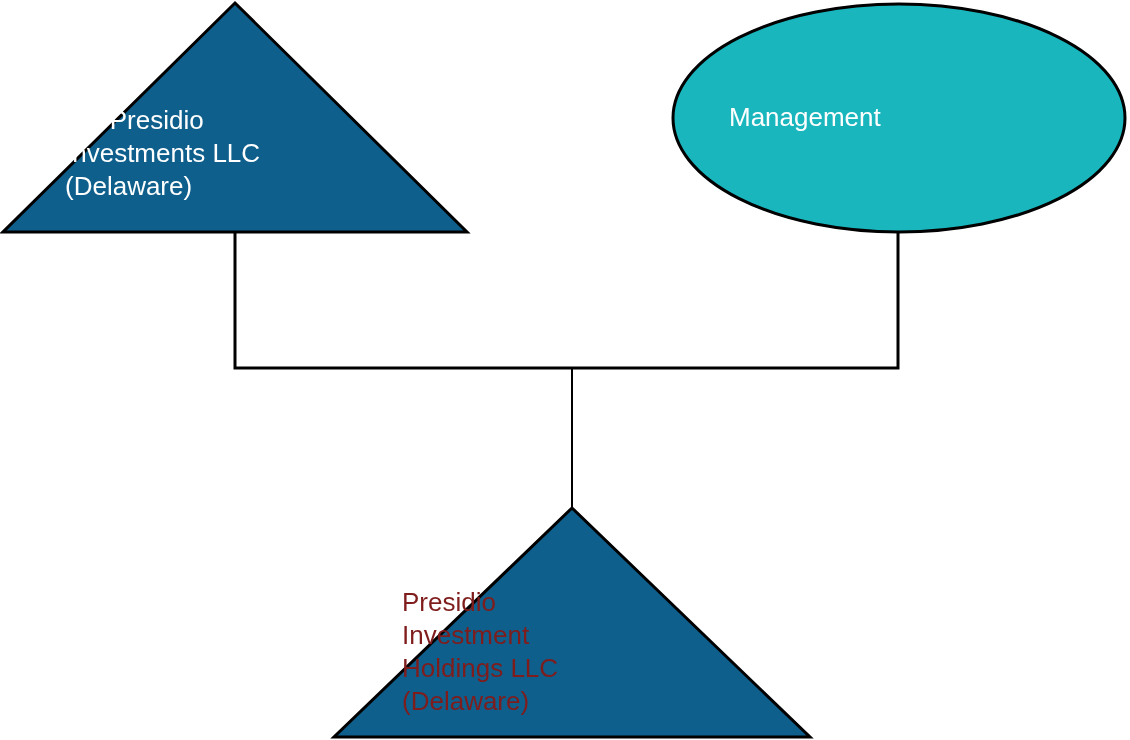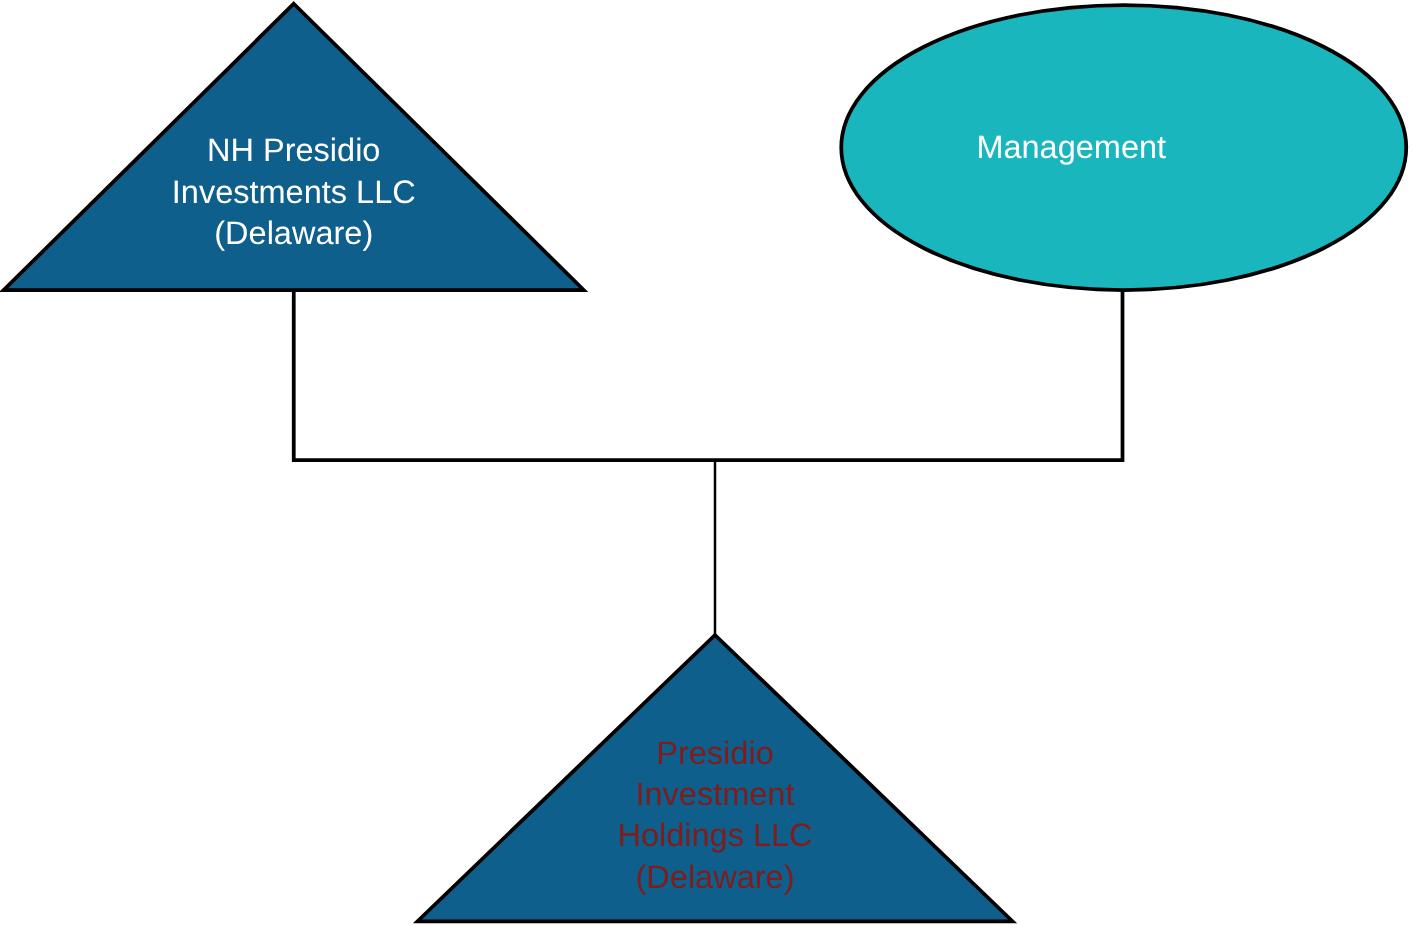--- a/index.html
+++ b/index.html
@@ -19,34 +19,34 @@
   .diagram-svg {
     position: absolute;
     top: 0;
     left: 0;
     width: 1130px;
     height: 740px;
     display: block;
   }
   .node-label {
     position: absolute;
-    text-align: center;
+    text-align: left;
     white-space: pre-line;
     font-size: 26px;
     line-height: 33px;
     color: #FFFFFF;
     letter-spacing: 0px;
   }
   .label-nh {
     left: 65px;
     top: 104px;
     width: 340px;
   }
   .label-mgmt {
-    left: 687px;
+    left: 729px;
     top: 101px;
     width: 340px;
   }
   .label-holdings {
     left: 402px;
     top: 586px;
     width: 340px;
   }
   .connector {
     fill: none;

